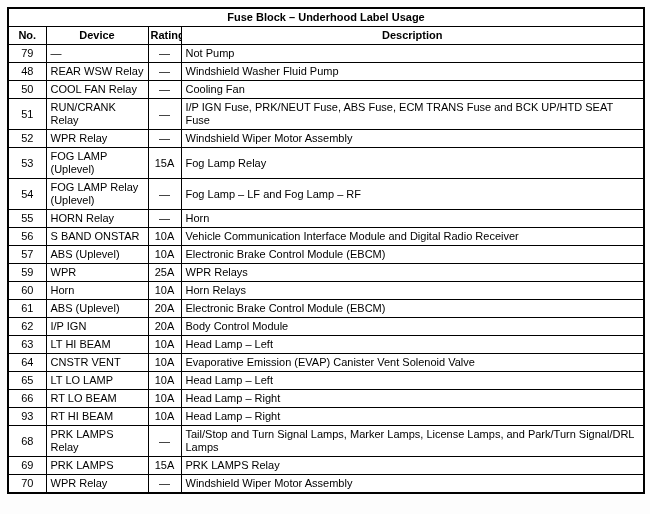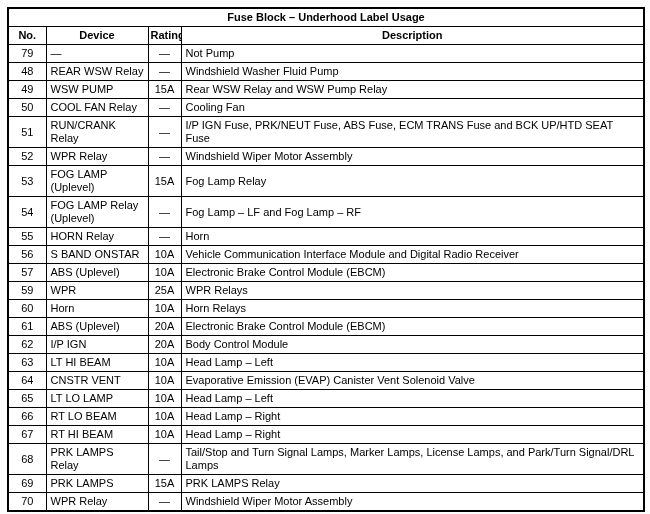--- a/index.html
+++ b/index.html
@@ -81,26 +81,20 @@
           <td class="col-rating">—</td>
           <td class="col-desc">Not Pump</td>
         </tr>
         <tr>
           <td class="col-no">48</td>
           <td class="col-device">REAR WSW Relay</td>
           <td class="col-rating">—</td>
           <td class="col-desc">Windshield Washer Fluid Pump</td>
         </tr>
         <tr>
-          <td class="col-no">49</td>
-          <td class="col-device">WSW PUMP</td>
-          <td class="col-rating">15A</td>
-          <td class="col-desc">Rear WSW Relay and WSW Pump Relay</td>
-        </tr>
-        <tr>
           <td class="col-no">50</td>
           <td class="col-device">COOL FAN Relay</td>
           <td class="col-rating">—</td>
           <td class="col-desc">Cooling Fan</td>
         </tr>
         <tr>
           <td class="col-no">51</td>
           <td class="col-device">RUN/CRANK Relay</td>
           <td class="col-rating">—</td>
           <td class="col-desc">I/P IGN Fuse, PRK/NEUT Fuse, ABS Fuse, ECM TRANS Fuse and BCK UP/HTD SEAT Fuse</td>
@@ -183,21 +177,21 @@
           <td class="col-rating">10A</td>
           <td class="col-desc">Head Lamp – Left</td>
         </tr>
         <tr>
           <td class="col-no">66</td>
           <td class="col-device">RT LO BEAM</td>
           <td class="col-rating">10A</td>
           <td class="col-desc">Head Lamp – Right</td>
         </tr>
         <tr>
-          <td class="col-no">67</td>
+          <td class="col-no">93</td>
           <td class="col-device">RT HI BEAM</td>
           <td class="col-rating">10A</td>
           <td class="col-desc">Head Lamp – Right</td>
         </tr>
         <tr>
           <td class="col-no">68</td>
           <td class="col-device">PRK LAMPS Relay</td>
           <td class="col-rating">—</td>
           <td class="col-desc">Tail/Stop and Turn Signal Lamps, Marker Lamps, License Lamps, and Park/Turn Signal/DRL Lamps</td>
         </tr>

